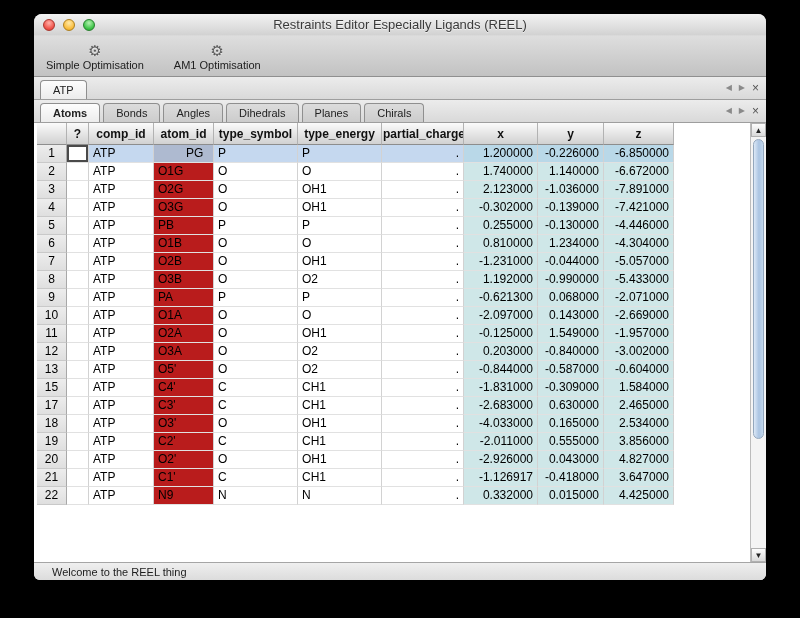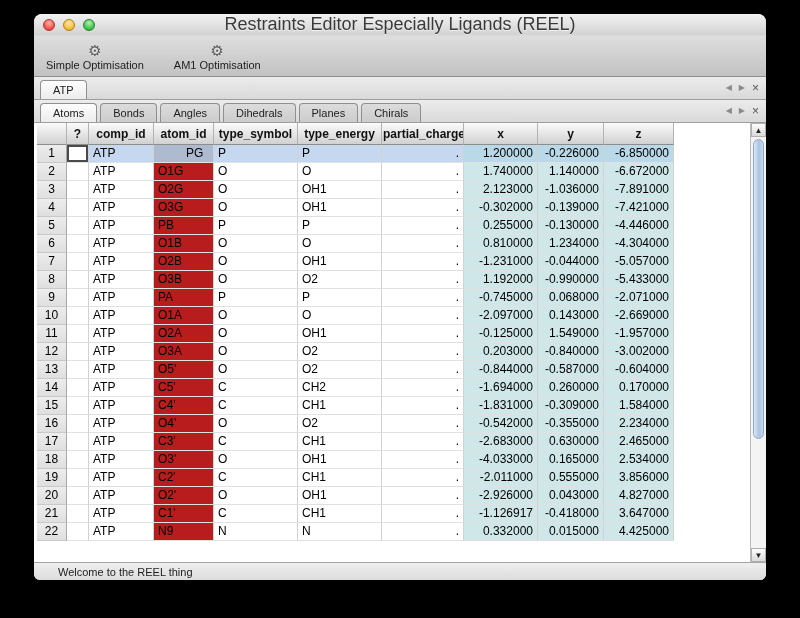--- a/index.html
+++ b/index.html
@@ -8,21 +8,21 @@
 
   .window { position:absolute; left:34px; top:14px; width:732px; height:566px;
             border-radius:8px 8px 6px 6px; background:#e6e6e6; overflow:hidden;
             display:flex; flex-direction:column;
             box-shadow:0 16px 42px rgba(0,0,0,.95), 0 0 0 1px rgba(0,0,0,.65); }
 
   
   .titlebar { flex:0 0 22px; background:linear-gradient(#f3f3f3,#d2d2d2);
               position:relative; display:flex; align-items:center; justify-content:center;
               border-bottom:1px solid rgba(0,0,0,.10); }
-  .title { font-size:18px; color:#3a3a3a; text-shadow:0 1px 0 rgba(255,255,255,.6); }
+  .title { font-size:13px; color:#3a3a3a; text-shadow:0 1px 0 rgba(255,255,255,.6); }
   .lights { position:absolute; left:9px; top:5px; display:flex; gap:8px; }
   .light { width:12px; height:12px; border-radius:50%; }
   .light.red    { background:radial-gradient(circle at 50% 30%, #ffb0a8, #f0534a 65%, #cf3a31); border:1px solid #a8352d; }
   .light.yellow { background:radial-gradient(circle at 50% 30%, #ffe9a8, #f9bd3e 65%, #d99c22); border:1px solid #ad7f1e; }
   .light.green  { background:radial-gradient(circle at 50% 30%, #b4f0b0, #3ec448 65%, #2b9e35); border:1px solid #277f2d; }
 
   
   .toolbar { flex:0 0 41px; background:linear-gradient(#dedede,#c2c2c2);
              border-bottom:1px solid #8f8f8f; display:flex; align-items:center;
              gap:30px; padding:2px 12px 0; }
@@ -32,21 +32,21 @@
           text-shadow:0 1px 0 rgba(255,255,255,.5); }
 
   
   .tabbar { flex:0 0 23px; background:linear-gradient(#ececec,#d9d9d9);
             border-bottom:1px solid #9e9e9e; display:flex; align-items:flex-end;
             padding:0 0 0 6px; position:relative; }
   .tab { font-size:11px; color:#222; padding:3px 12px 3px; margin-right:3px;
          border:1px solid #8f8f8f; border-bottom:none; border-radius:4px 4px 0 0;
          background:linear-gradient(#dcdcdc,#cccccc); line-height:12px; }
   .tab.active { background:linear-gradient(#fdfdfd,#ececec); }
-  .tab.bold { font-weight:normal; }
+  .tab.bold { font-weight:bold; }
   .bar-controls { position:absolute; right:7px; top:0; height:100%;
                   display:flex; align-items:center; gap:7px; color:#8a8a8a; }
   .bar-controls .arrow { font-size:8px; line-height:8px; }
   .bar-controls .xbtn  { font-size:12px; line-height:12px; color:#555; }
 
   
   .content { flex:1 1 auto; display:flex; background:#fff; overflow:hidden; position:relative; }
   .table-area { flex:1 1 auto; overflow:hidden; padding-left:3px; background:#fff; }
   table { border-collapse:separate; border-spacing:0; table-layout:fixed; width:637px; }
   th { height:22px; background:linear-gradient(#fbfbfb,#d1d1d1);
@@ -75,21 +75,21 @@
                   border:1px solid #b0b0b0; }
   .scroll-arrow.up { top:0; }
   .scroll-arrow.down { bottom:0; }
   .scroll-thumb { position:absolute; left:2px; top:16px; width:11px; height:300px;
                   border-radius:6px; border:1px solid #93a7bd;
                   background:linear-gradient(to right,#dce8f6,#aac4e2 55%,#c3d8ee); }
 
   
   .statusbar { flex:0 0 18px; background:linear-gradient(#efefef,#dcdcdc);
                border-top:1px solid #a5a5a5; display:flex; align-items:center;
-               padding:0 24px; font-size:11px; color:#1c1c1c; }
+               padding:0 18px; font-size:11px; color:#1c1c1c; }
 </style>
 </head>
 <body>
 
 <div class="window">
 
   <div class="titlebar">
     <div class="lights">
       <span class="light red"></span>
       <span class="light yellow"></span>
@@ -259,21 +259,21 @@
               <td>-5.433000</td>
             </tr>
             <tr>
               <td>9</td>
               <td></td>
               <td>ATP</td>
               <td>PA</td>
               <td>P</td>
               <td>P</td>
               <td>.</td>
-              <td>-0.745000</td>
+              <td>-0.621300</td>
               <td>0.068000</td>
               <td>-2.071000</td>
             </tr>
             <tr>
               <td>10</td>
               <td></td>
               <td>ATP</td>
               <td>O1A</td>
               <td>O</td>
               <td>O</td>
@@ -312,54 +312,30 @@
               <td>ATP</td>
               <td>O5'</td>
               <td>O</td>
               <td>O2</td>
               <td>.</td>
               <td>-0.844000</td>
               <td>-0.587000</td>
               <td>-0.604000</td>
             </tr>
             <tr>
-              <td>14</td>
-              <td></td>
-              <td>ATP</td>
-              <td>C5'</td>
-              <td>C</td>
-              <td>CH2</td>
-              <td>.</td>
-              <td>-1.694000</td>
-              <td>0.260000</td>
-              <td>0.170000</td>
-            </tr>
-            <tr>
               <td>15</td>
               <td></td>
               <td>ATP</td>
               <td>C4'</td>
               <td>C</td>
               <td>CH1</td>
               <td>.</td>
               <td>-1.831000</td>
               <td>-0.309000</td>
               <td>1.584000</td>
-            </tr>
-            <tr>
-              <td>16</td>
-              <td></td>
-              <td>ATP</td>
-              <td>O4'</td>
-              <td>O</td>
-              <td>O2</td>
-              <td>.</td>
-              <td>-0.542000</td>
-              <td>-0.355000</td>
-              <td>2.234000</td>
             </tr>
             <tr>
               <td>17</td>
               <td></td>
               <td>ATP</td>
               <td>C3'</td>
               <td>C</td>
               <td>CH1</td>
               <td>.</td>
               <td>-2.683000</td>

